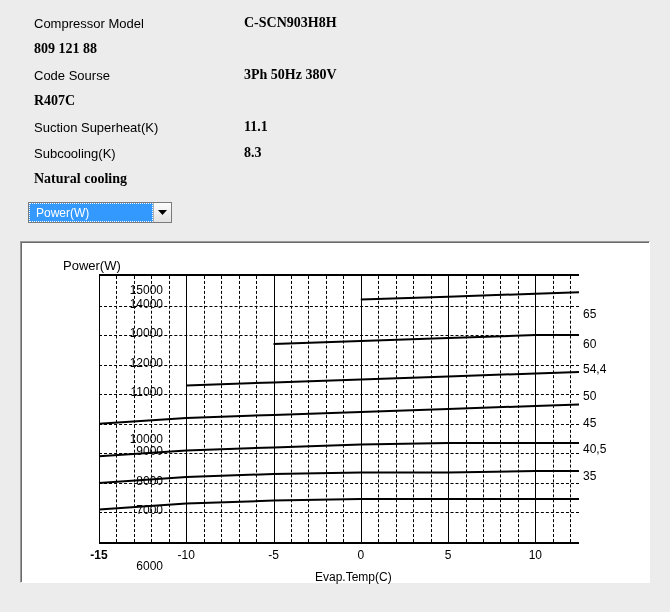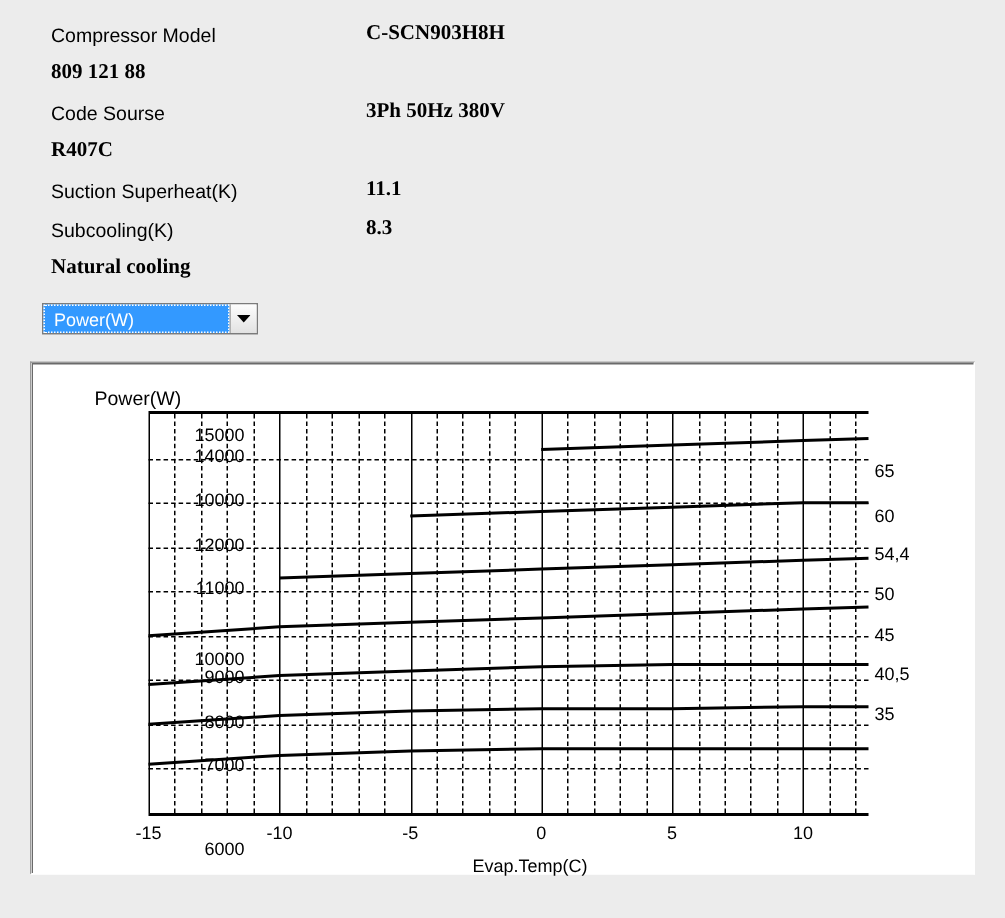--- a/index.html
+++ b/index.html
@@ -254,21 +254,21 @@
   <div class="ytick" style="top: 298px; margin-top: 26px;">6000</div>
       <div class="ytick" style="top: 268.444px;">7000</div>
       <div class="ytick" style="top: 238.889px;">8000</div>
       <div class="ytick" style="top: 209.333px;">9000</div>
       <div class="ytick" style="top: 197px; text-align: right;">10000</div>
       <div class="ytick" style="top: 150.222px;">11000</div>
       <div class="ytick" style="top: 120.667px;">12000</div>
       <div class="ytick" style="top: 91.1111px;">10000</div>
       <div class="ytick" style="top: 61.5556px;">14000</div>
       <div class="ytick" style="top: 48px;">15000</div>
-      <div class="xtick" style="left: 78px;">-15</div>
+      <div class="xtick" style="left: 78px; font-weight: bold;">-15</div>
       <div class="xtick" style="left: 165.273px;">-10</div>
       <div class="xtick" style="left: 252.545px;">-5</div>
       <div class="xtick" style="left: 339.818px;">0</div>
       <div class="xtick" style="left: 427.091px;">5</div>
       <div class="xtick" style="left: 514.364px;">10</div>
       <div class="series-label" style="top: 65px;">65</div>
       <div class="series-label" style="top: 95px;">60</div>
       <div class="series-label" style="top: 120px;">54,4</div>
       <div class="series-label" style="top: 147px;">50</div>
       <div class="series-label" style="top: 174px;">45</div>

